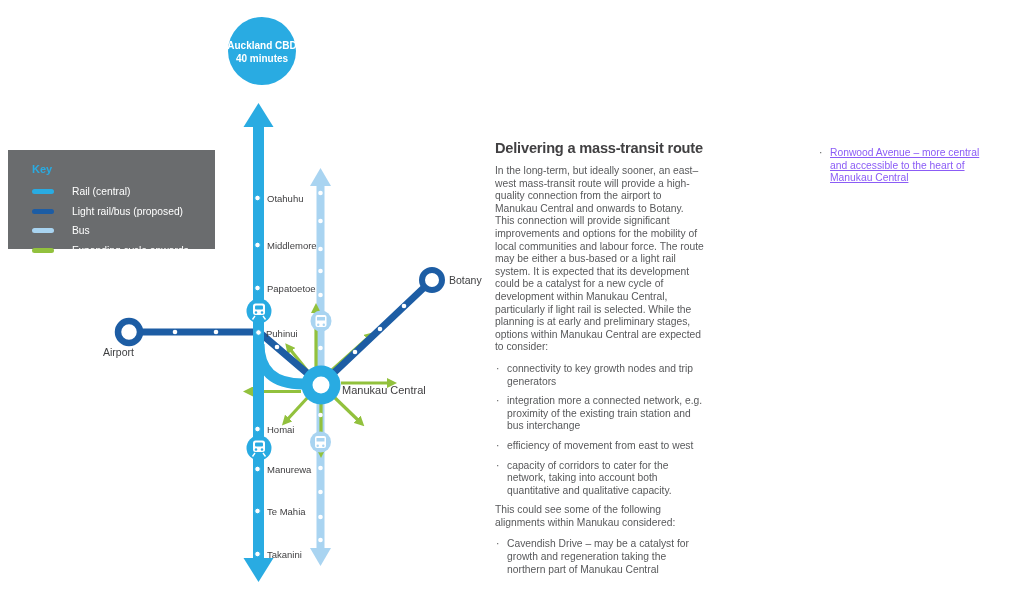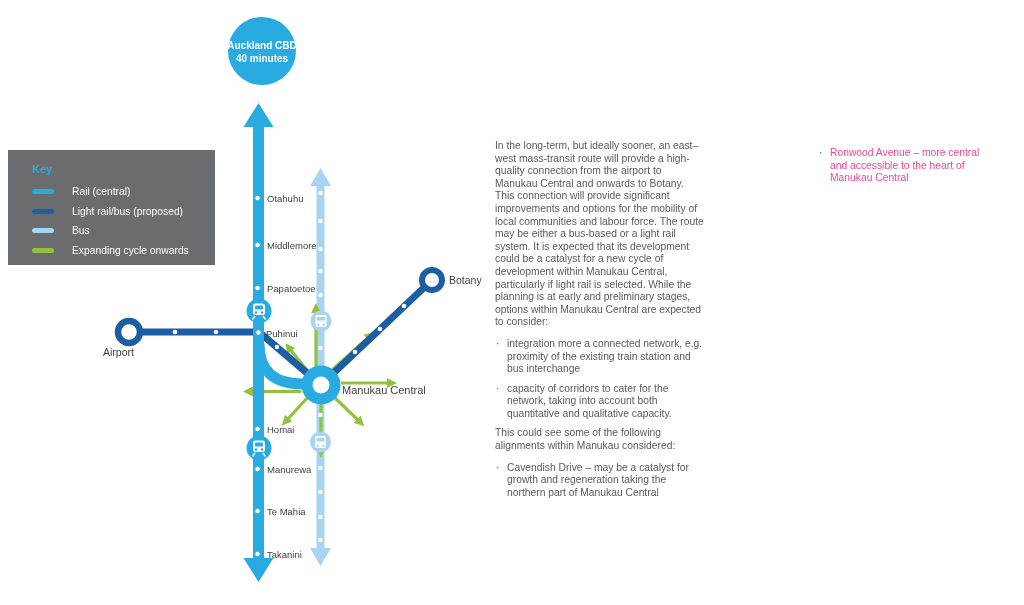--- a/index.html
+++ b/index.html
@@ -6,38 +6,38 @@
   body{width:1024px;height:605px;position:relative;overflow:hidden;
        font-family:"Liberation Sans",sans-serif;-webkit-font-smoothing:antialiased;}
   
   #map{position:absolute;left:0;top:0;width:520px;height:605px;}
   text{font-family:"Liberation Sans",sans-serif;}
   .st-label{font-size:9.5px;fill:#414042;}
   .big-label{font-size:10.5px;fill:#3d3e40;}
   .hub-label{font-size:11px;fill:#414042;}
   .cbd-text{font-size:10px;font-weight:bold;fill:#ffffff;text-anchor:middle;}
   
-  #key{position:absolute;left:8px;top:150px;width:207px;height:115px;background:#6A6C6E;}
+  #key{position:absolute;left:8px;top:150px;width:207px;height:99px;background:#6A6C6E;}
   #key .key-title{color:#29ABE2;font-weight:bold;font-size:11px;margin:13px 0 7px 24px;}
   .key-row{display:flex;align-items:center;height:19.5px;margin-left:24px;}
   .swatch{width:22px;height:5px;border-radius:2.5px;margin-right:18px;flex:0 0 auto;}
   .sw-rail{background:#29ABE2;} .sw-prop{background:#1D5DA4;}
   .sw-bus{background:#A9D4F1;}  .sw-cycle{background:#92C13D;}
   .key-row span{color:#fff;font-size:10.3px;}
   
   #article{position:absolute;left:495px;top:140px;width:210px;color:#58595B;}
   #article h1{font-size:14.6px;line-height:1.1;font-weight:bold;color:#414042;
               margin:0 0 9px 0;letter-spacing:-0.2px;}
   #article p,#sidebar p{font-size:10.3px;line-height:12.6px;margin:0 0 9px 0;}
   ul.dots{list-style:none;margin:0 0 3px 0;padding:0;}
   ul.dots li{position:relative;padding-left:12px;margin:0 0 7px 0;
              font-size:10.3px;line-height:12.6px;}
   ul.dots li::before{content:"\00B7";position:absolute;left:1px;top:0;color:#58595B;}
   
-  #sidebar{position:absolute;left:818px;top:147px;width:180px;color:#ec4899;}
+  #sidebar{position:absolute;left:818px;top:147px;width:180px;color:#8b5cf6;text-decoration:underline;}
 </style>
 </head>
 <body>
 
 <svg id="map" viewBox="0 0 520 605">
   <defs>
     <marker id="ga" markerUnits="userSpaceOnUse" markerWidth="10" markerHeight="10" refX="4" refY="5" orient="auto">
       <path d="M0,0 L10,5 L0,10 Z" fill="#92C13D"></path>
     </marker>
   </defs>
@@ -171,23 +171,26 @@
     <div class="swatch sw-bus"></div>
     <span>Bus</span>
   </div>
   <div class="key-row">
     <div class="swatch sw-cycle"></div>
     <span>Expanding cycle onwards</span>
   </div>
 </div>
 
 <div id="article">
+  <h1>Delivering a mass-transit route</h1>
   <p>In the long-term, but ideally sooner, an east–west mass-transit route will provide a high-quality connection from the airport to Manukau Central and onwards to Botany. This connection will provide significant improvements and options for the mobility of local communities and labour force. The route may be either a bus-based or a light rail system. It is expected that its development could be a catalyst for a new cycle of development within Manukau Central, particularly if light rail is selected. While the planning is at early and preliminary stages, options within Manukau Central are expected to consider:</p>
   <ul class="dots">
+    <li>connectivity to key growth nodes and trip generators</li>
     <li>integration more a connected network, e.g. proximity of the existing train station and bus interchange</li>
+    <li>efficiency of movement from east to west</li>
     <li>capacity of corridors to cater for the network, taking into account both quantitative and qualitative capacity.</li>
   </ul>
   <p>This could see some of the following alignments within Manukau considered:</p>
   <ul class="dots">
     <li>Cavendish Drive – may be a catalyst for growth and regeneration taking the northern part of Manukau Central</li>
   </ul>
 </div>
 
 <div id="sidebar">
   <ul class="dots">

